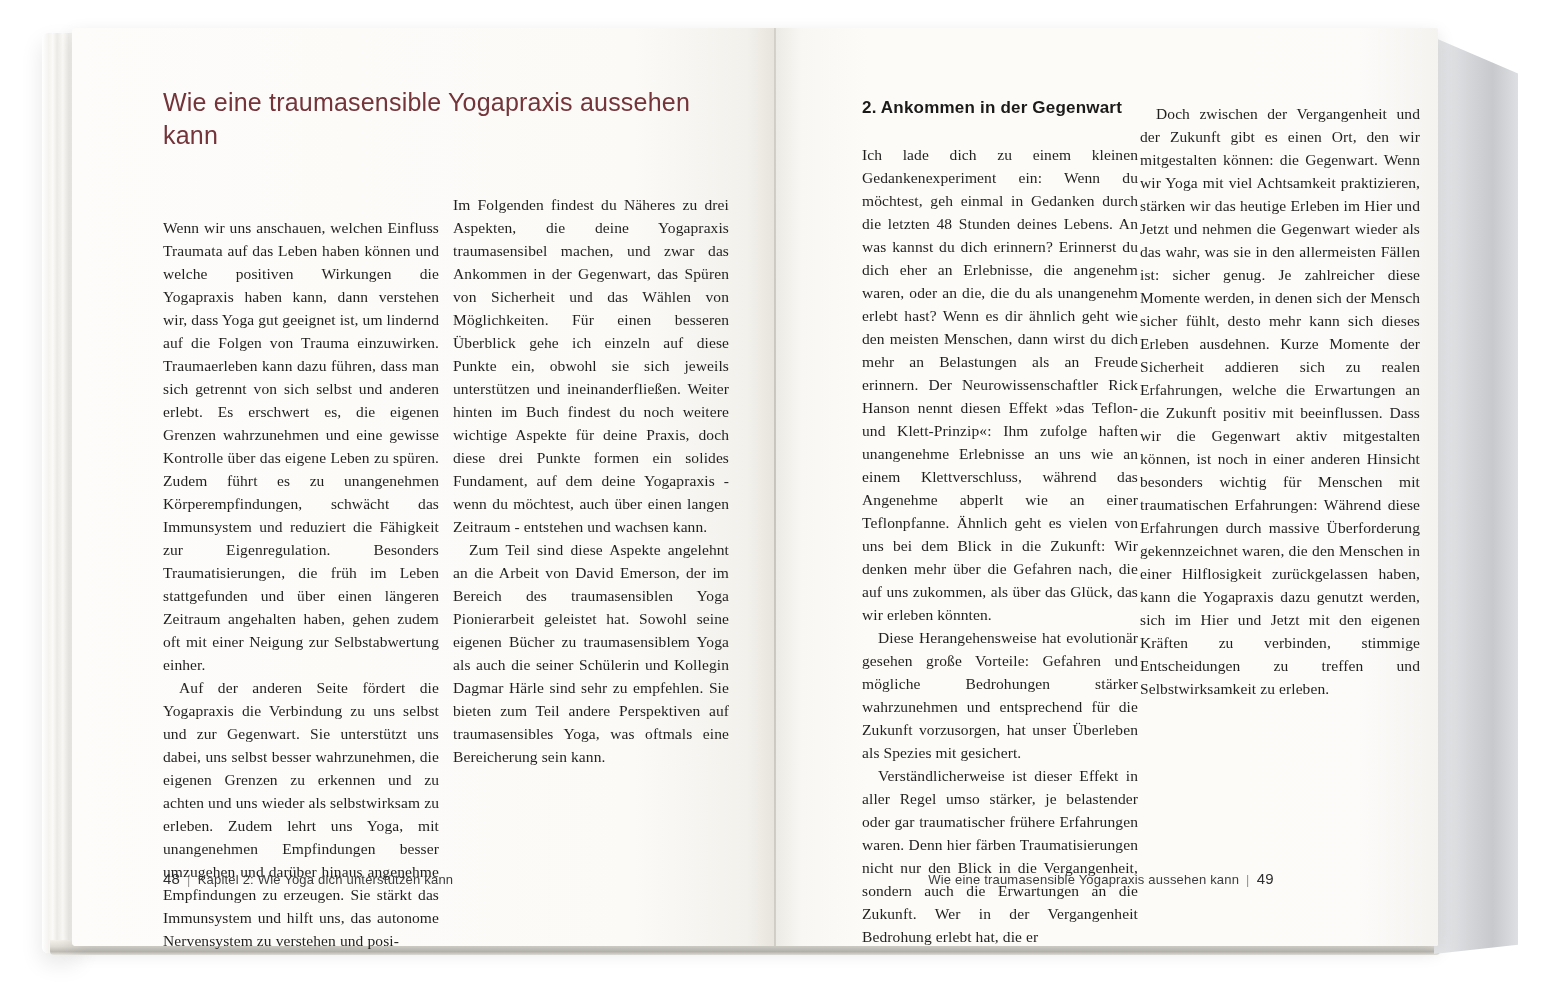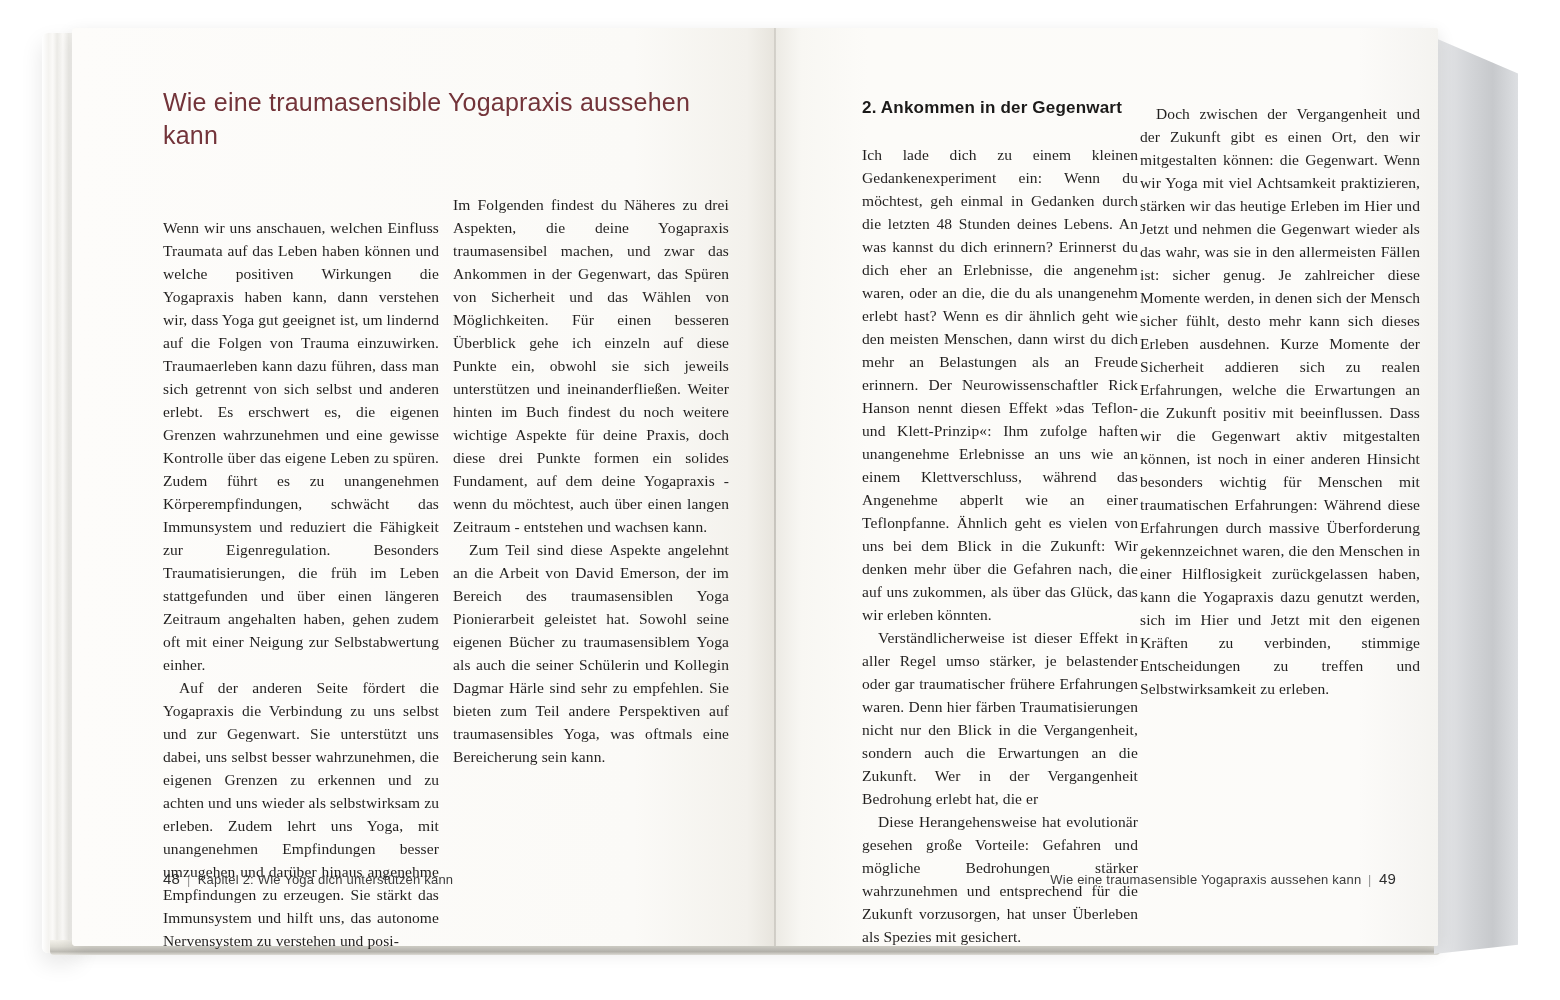--- a/index.html
+++ b/index.html
@@ -57,21 +57,21 @@
 
   .section-heading{font-family:"Liberation Sans","DejaVu Sans",sans-serif;
     font-size:17px;font-weight:700;color:#1b1a19;letter-spacing:.2px;
     margin:0 0 24px 0;text-align:left;line-height:22px;}
 
   .footer{position:absolute;font-family:"Liberation Sans","DejaVu Sans",sans-serif;
     font-size:13px;color:#3c3c3c;letter-spacing:.2px;}
   .footer .pagenum{font-size:15px;color:#2e2e2e;}
   .footer .sep{display:inline-block;padding:0 7px;color:#555;transform:scaleX(.6);}
   .lp-footer{left:121px;top:842px;}
-  .rp-footer{left:796px;top:842px;width:558px;text-align:right;}
+  .rp-footer{left:780px;top:842px;width:558px;text-align:center;}
 </style>
 </head>
 <body>
 
 <div class="book">
   <div class="underpages-left"></div>
   <div class="bottom-pages"></div>
   <div class="edge-right"></div>
 
   <div class="spread">
@@ -92,22 +92,22 @@
     </div>
 
   <div class="footer lp-footer">
     <span class="pagenum">48</span><span class="sep">|</span><span>Kapitel 2: Wie Yoga dich unterstützen kann</span>
   </div>
 
   <div class="col rp-col1">
     <h2 class="section-heading">2. Ankommen in der Gegenwart</h2>
     <div>
         <p>Ich lade dich zu einem kleinen Gedankenexperiment ein: Wenn du möchtest, geh einmal in Gedanken durch die letzten 48 Stunden deines Lebens. An was kannst du dich erinnern? Erinnerst du dich eher an Erlebnisse, die angenehm waren, oder an die, die du als unangenehm erlebt hast? Wenn es dir ähnlich geht wie den meisten Menschen, dann wirst du dich mehr an Belastungen als an Freude erinnern. Der Neurowissenschaftler Rick Hanson nennt diesen Effekt »das Teflon- und Klett-Prinzip«: Ihm zufolge haften unangenehme Erlebnisse an uns wie an einem Klettverschluss, während das Angenehme abperlt wie an einer Teflonpfanne. Ähnlich geht es vielen von uns bei dem Blick in die Zukunft: Wir denken mehr über die Gefahren nach, die auf uns zukommen, als über das Glück, das wir erleben könnten.</p>
+        <p class="indent">Diese Herangehensweise hat evolutionär gesehen große Vorteile: Gefahren und mögliche Bedrohungen stärker wahrzunehmen und entsprechend für die Zukunft vorzusorgen, hat unser Überleben als Spezies mit gesichert.</p>
         <p class="indent">Verständlicherweise ist dieser Effekt in aller Regel umso stärker, je belastender oder gar traumatischer frühere Erfahrungen waren. Denn hier färben Traumatisierungen nicht nur den Blick in die Vergangenheit, sondern auch die Erwartungen an die Zukunft. Wer in der Vergangenheit Bedrohung erlebt hat, die er</p>
-        <p class="indent">Diese Herangehensweise hat evolutionär gesehen große Vorteile: Gefahren und mögliche Bedrohungen stärker wahrzunehmen und entsprechend für die Zukunft vorzusorgen, hat unser Überleben als Spezies mit gesichert.</p>
       </div>
   </div>
   <div class="col rp-col2">
       <p class="indent">Doch zwischen der Vergangenheit und der Zukunft gibt es einen Ort, den wir mitgestalten können: die Gegenwart. Wenn wir Yoga mit viel Achtsamkeit praktizieren, stärken wir das heutige Erleben im Hier und Jetzt und nehmen die Gegenwart wieder als das wahr, was sie in den allermeisten Fällen ist: sicher genug. Je zahlreicher diese Momente werden, in denen sich der Mensch sicher fühlt, desto mehr kann sich dieses Erleben ausdehnen. Kurze Momente der Sicherheit addieren sich zu realen Erfahrungen, welche die Erwartungen an die Zukunft positiv mit beeinflussen. Dass wir die Gegenwart aktiv mitgestalten können, ist noch in einer anderen Hinsicht besonders wichtig für Menschen mit traumatischen Erfahrungen: Während diese Erfahrungen durch massive Überforderung gekennzeichnet waren, die den Menschen in einer Hilflosigkeit zurückgelassen haben, kann die Yogapraxis dazu genutzt werden, sich im Hier und Jetzt mit den eigenen Kräften zu verbinden, stimmige Entscheidungen zu treffen und Selbstwirksamkeit zu erleben.</p>
     </div>
 
   <div class="footer rp-footer">
     <span>Wie eine traumasensible Yogapraxis aussehen kann</span><span class="sep">|</span><span class="pagenum">49</span>
   </div>
 </div>

